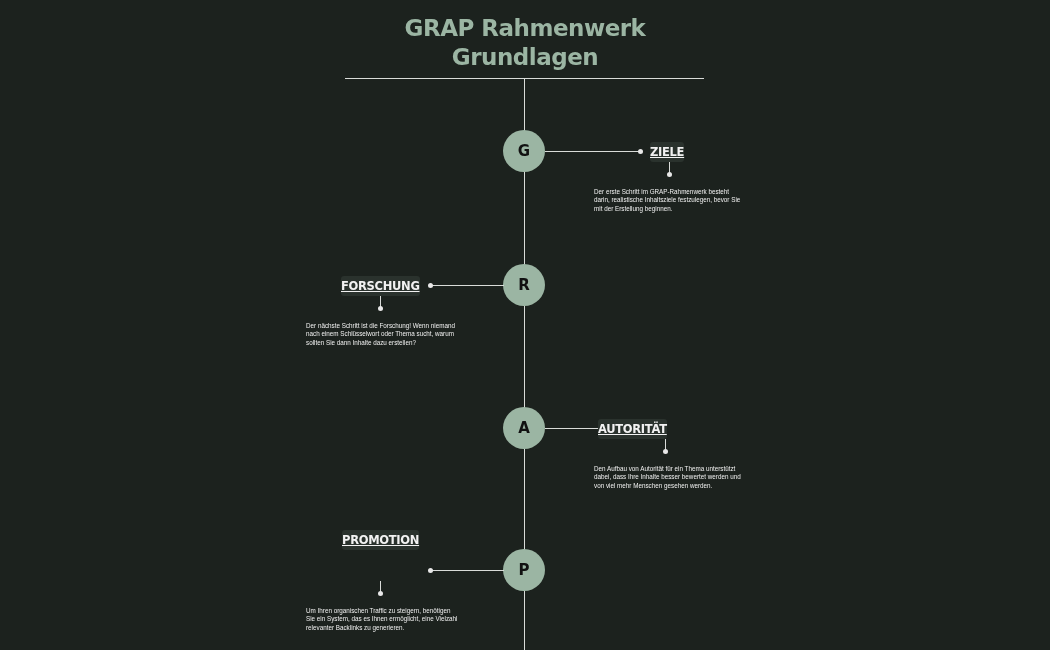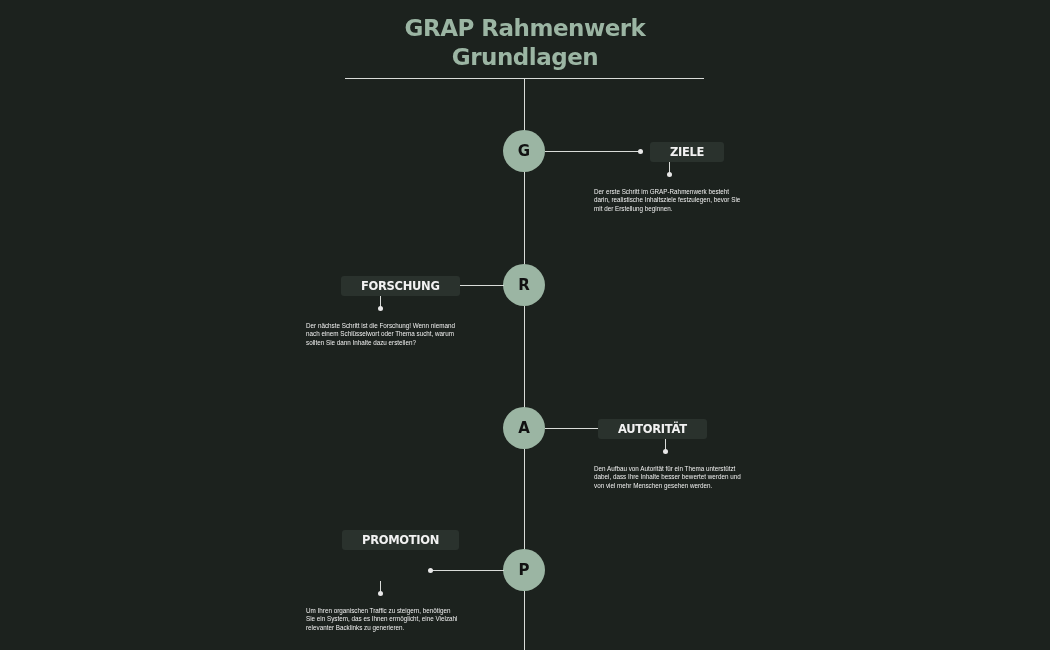--- a/index.html
+++ b/index.html
@@ -3,21 +3,21 @@
 <meta charset="utf-8">
 <style>
   html, body { margin:0; padding:0; }
   body { width:1050px; height:650px; background:#1c221e; position:relative; overflow:hidden; font-family:"Liberation Sans", sans-serif; }
   .title { position:absolute; left:340px; top:14px; width:370px; text-align:center; color:#9bb5a3; font-weight:bold; font-size:23px; line-height:29px; font-family:"DejaVu Sans", sans-serif; letter-spacing:-0.5px; }
   .hline { position:absolute; left:345px; top:78px; width:359px; height:1px; background:#d9dcd9; }
   .vline { position:absolute; left:524px; top:79px; width:1px; height:571px; background:#d9dcd9; }
   .node { position:absolute; width:42px; height:42px; border-radius:50%; background:#9bb5a3; color:#111; font-weight:bold; font-size:15px; display:flex; align-items:center; justify-content:center; font-family:"DejaVu Sans", sans-serif; }
   .conn { position:absolute; height:1px; background:#d9dcd9; }
   .dot { position:absolute; width:5px; height:5px; border-radius:50%; background:#e8e8e8; }
-  .label { position:absolute; background:#2a322d; color:#f2f2f2; font-weight:bold; font-size:11.5px; padding:3px 20px; border-radius:3px; font-family:"DejaVu Sans", sans-serif; letter-spacing:-0.3px; }
+  .label { position:absolute; background:#2a322d; color:#f2f2f2; font-weight:bold; font-size:11.5px; padding:3px 0; border-radius:3px; font-family:"DejaVu Sans", sans-serif; letter-spacing:-0.3px;text-decoration:underline; }
   .vconn { position:absolute; width:1px; background:#d9dcd9; }
   .desc { position:absolute; color:#f0f0f0; font-size:6.3px; line-height:8.3px; }
 </style>
 </head>
 <body>
 
 <div class="title">
   <div>GRAP Rahmenwerk</div>
   <div>Grundlagen</div>
 </div>

